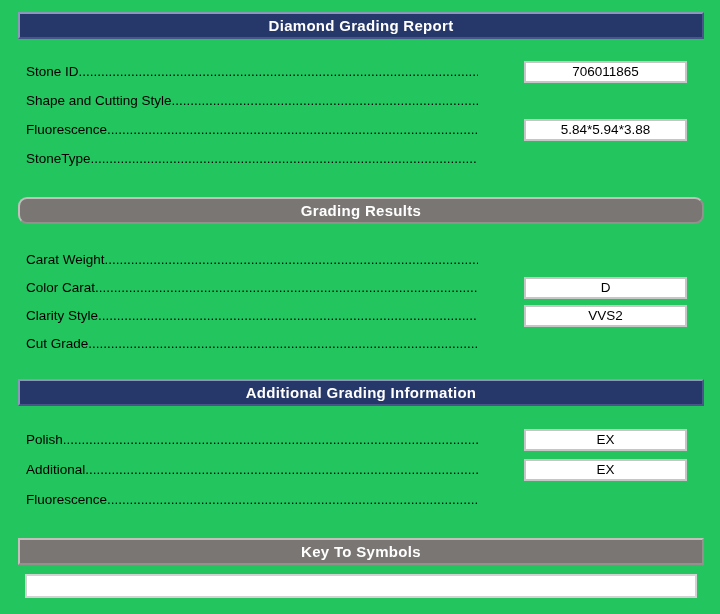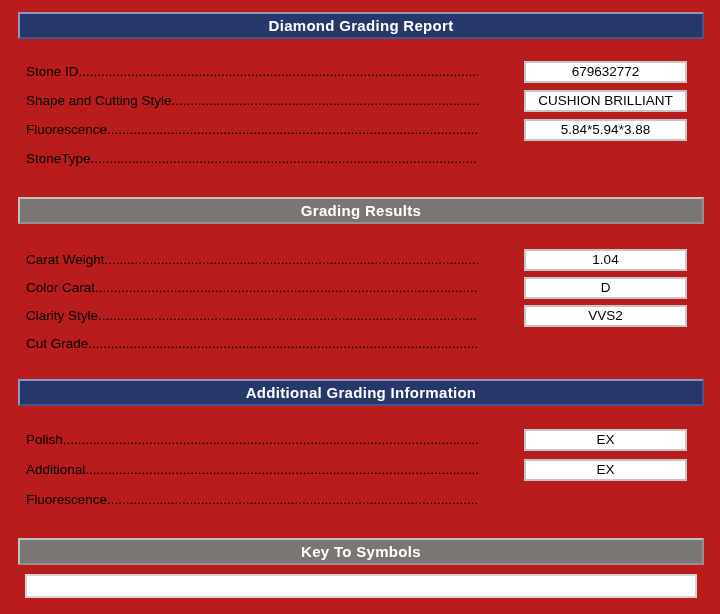--- a/index.html
+++ b/index.html
@@ -6,21 +6,21 @@
     margin: 0;
     padding: 0;
     background: #ffffff;
     font-family: "Liberation Sans", sans-serif;
     color: #000000;
   }
   .page {
     position: relative;
     width: 720px;
     height: 614px;
-    background: #b91c1c;
+    background: #22c55e;
     overflow: hidden;
   }
   
   .bar {
     margin-left: 18px;
     width: 682px;
     height: 23px;
     line-height: 23px;
     border: 2px solid;
     text-align: center;
@@ -31,21 +31,21 @@
   }
   .bar.blue {
     background: var(--header-blue, #263769);
     border-color: #8d96bb #49548a #49548a #8d96bb;
   }
   .bar.gray {
     background: var(--header-gray, #7a7674);
     border-color: #c2bfbd #93908e #93908e #c2bfbd;
   }
   .bar.b1 { margin-top: 12px; }
-  .bar.b2 { margin-top: 27px; }
+  .bar.b2 { margin-top: 27px; border-radius: 9px; }
   .bar.b3 { margin-top: 24px; }
   .bar.b4 { margin-top: 27px; text-align: center; }
 
   
   .rows.s1 { margin-top: 22px; }
   .rows.s2 { margin-top: 25px; }
   .rows.s3 { margin-top: 23px; }
   .rows.s1 .row { margin-bottom: 7px; }
   .rows.s2 .row { margin-bottom: 6px; }
   .rows.s3 .row { margin-bottom: 8px; }
@@ -85,41 +85,39 @@
 </head>
 <body>
 
 <div class="page">
 
   <div class="bar blue b1">Diamond Grading Report</div>
 
   <div class="rows s1">
     <div class="row">
       <span class="leftarea"><span>Stone ID</span><span class="dots">............................................................................................................................................................................................................................</span></span>
-      <span class="vbox">679632772</span>
+      <span class="vbox">706011865</span>
     </div>
     <div class="row">
       <span class="leftarea"><span>Shape and Cutting Style</span><span class="dots">............................................................................................................................................................................................................................</span></span>
-      <span class="vbox">CUSHION BRILLIANT</span>
     </div>
     <div class="row">
       <span class="leftarea"><span>Fluorescence</span><span class="dots">............................................................................................................................................................................................................................</span></span>
       <span class="vbox">5.84*5.94*3.88</span>
     </div>
     <div class="row">
       <span class="leftarea"><span>StoneType</span><span class="dots">............................................................................................................................................................................................................................</span></span>
     </div>
   </div>
 
   <div class="bar gray b2">Grading Results</div>
 
   <div class="rows s2">
     <div class="row">
       <span class="leftarea"><span>Carat Weight</span><span class="dots">............................................................................................................................................................................................................................</span></span>
-      <span class="vbox">1.04</span>
     </div>
     <div class="row">
       <span class="leftarea"><span>Color Carat</span><span class="dots">............................................................................................................................................................................................................................</span></span>
       <span class="vbox">D</span>
     </div>
     <div class="row">
       <span class="leftarea"><span>Clarity Style</span><span class="dots">............................................................................................................................................................................................................................</span></span>
       <span class="vbox">VVS2</span>
     </div>
     <div class="row">

